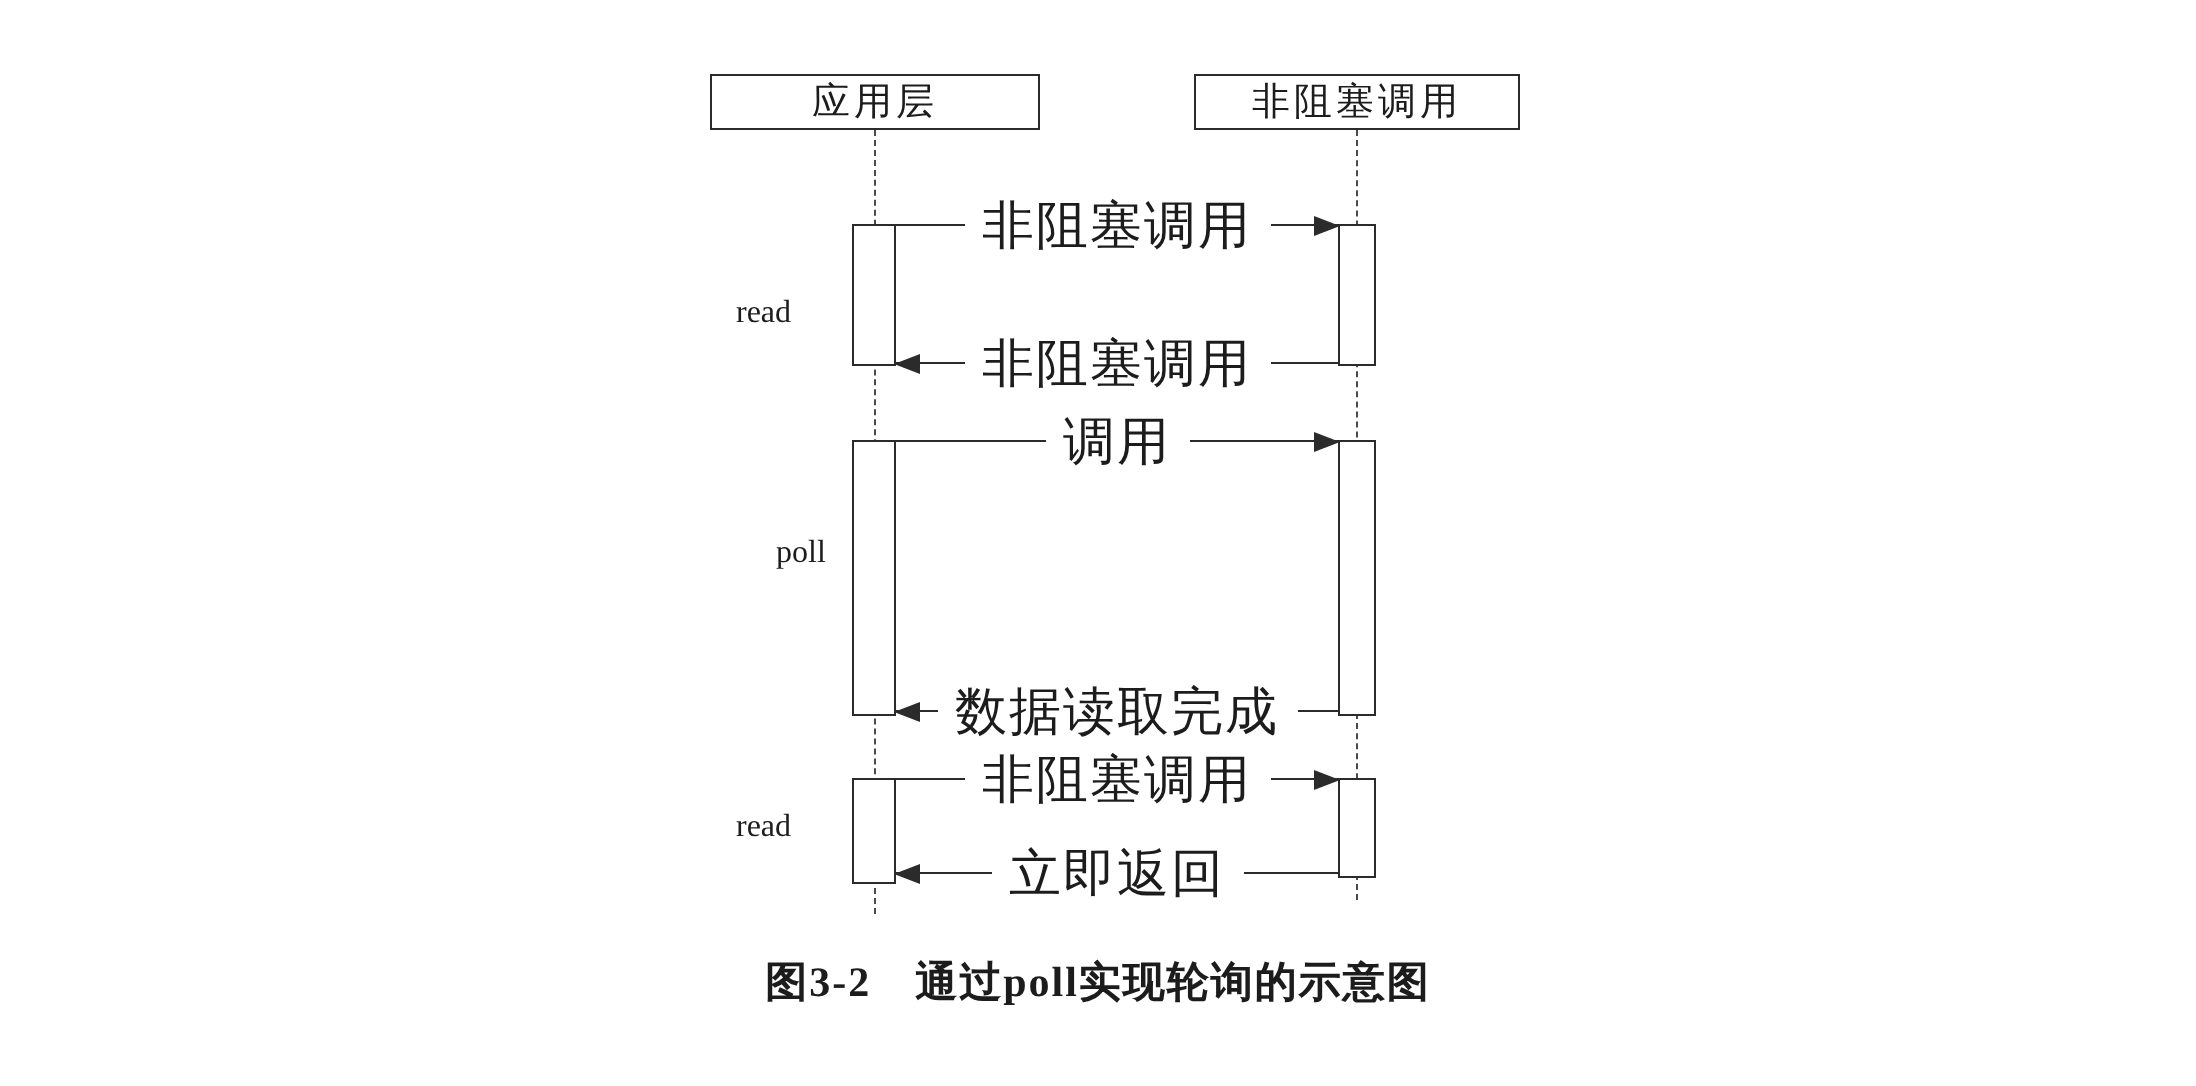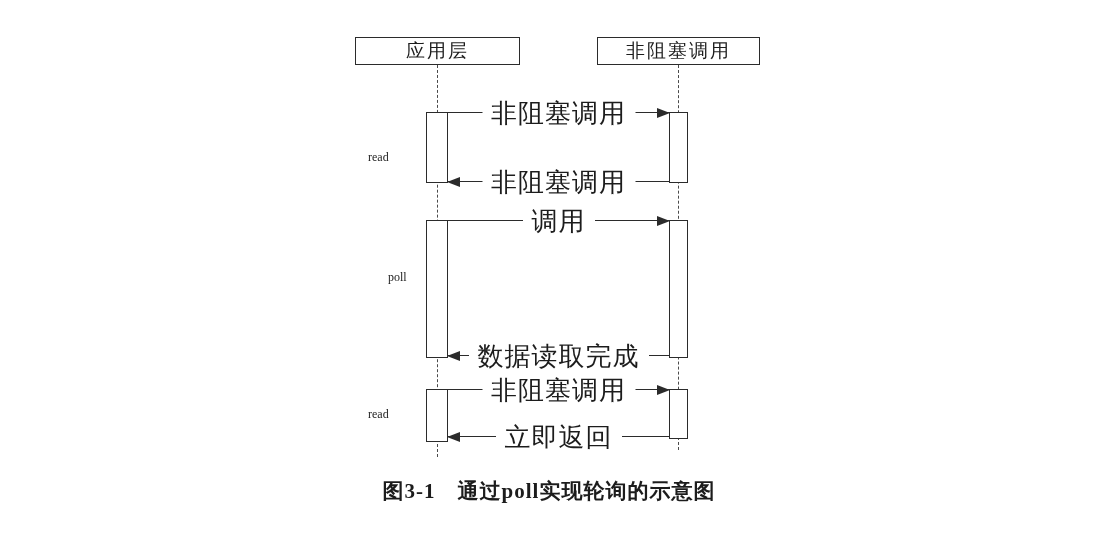--- a/index.html
+++ b/index.html
@@ -62,21 +62,21 @@
     transform: translate(-50%, -50%);
     background: #ffffff;
     padding: 0 9px;
     font-size: 26px;
     white-space: nowrap;
     letter-spacing: 1px;
   }
   
   .phase-label {
     position: absolute;
-    font-size: 12px;
+    font-size: 16px;
     line-height: 22px;
   }
   
   .caption {
     position: absolute;
     left: 0;
     top: 477px;
     width: 1098px;
     text-align: center;
     font-weight: bold;
@@ -140,15 +140,15 @@
   <div class="message" style="left:448px; top:437px; width:221px;">
     <div class="msg-line"></div>
     <div class="arrow left"></div>
     <span class="msg-label">立即返回</span>
   </div>
 
   <span class="phase-label" style="left:368px; top:146px;">read</span>
   <span class="phase-label" style="left:388px; top:266px;">poll</span>
   <span class="phase-label" style="left:368px; top:403px;">read</span>
 
-  <div class="caption">图3-1　通过poll实现轮询的示意图</div>
+  <div class="caption">图3-2　通过poll实现轮询的示意图</div>
 
 </div>
 
 </body></html>

